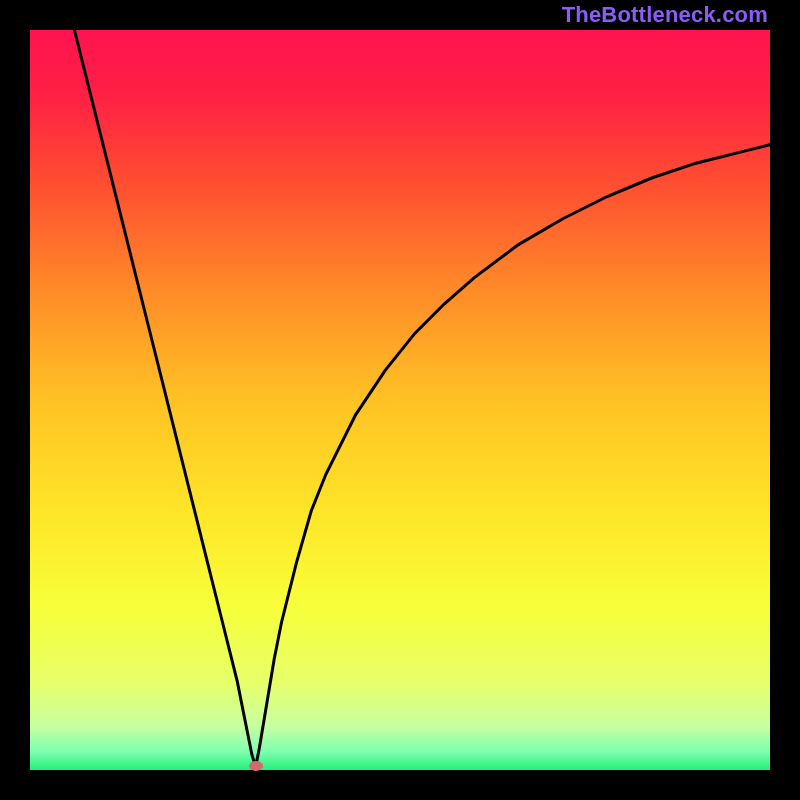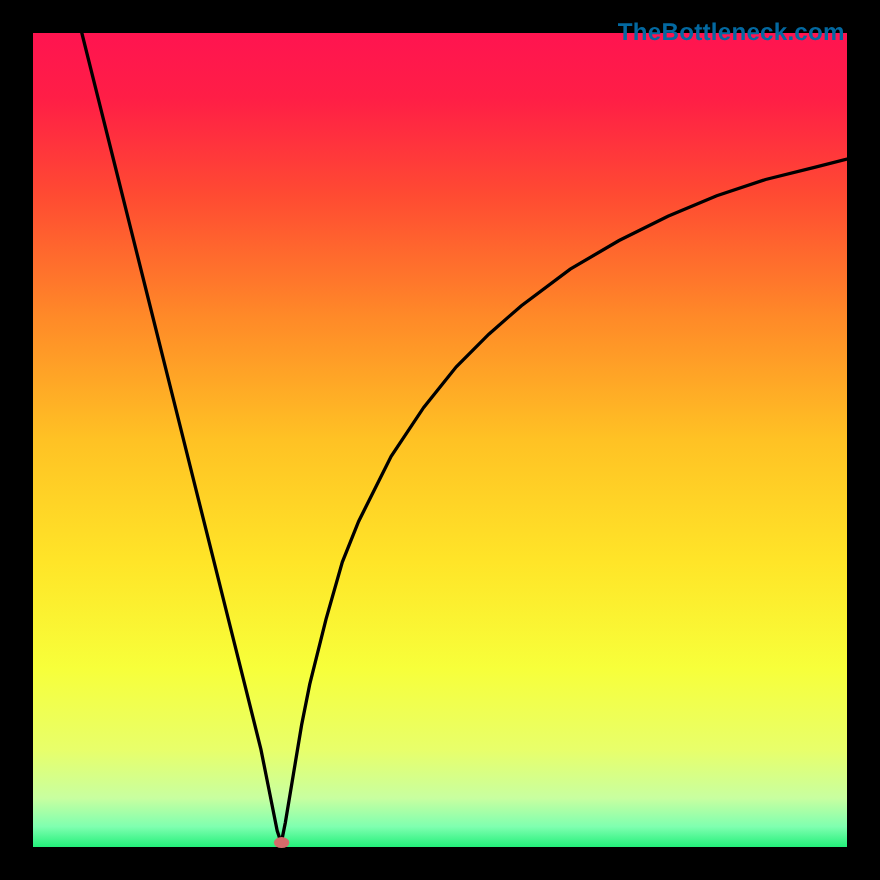--- a/index.html
+++ b/index.html
@@ -12,23 +12,23 @@
     overflow: hidden;
   }
   .frame {
     position: relative;
     width: 800px;
     height: 800px;
     background: #000;
   }
   .watermark {
     position: absolute;
-    top: 16px;
+    top: 2px;
     right: 32px;
-    color: #0369a1;
+    color: #8b5cf6;
     font-size: 22px;
     font-weight: 600;
     letter-spacing: 0.2px;
     z-index: 20;
   }
   .plot {
     position: absolute;
     left: 30px;
     top: 30px;
     width: 740px;

